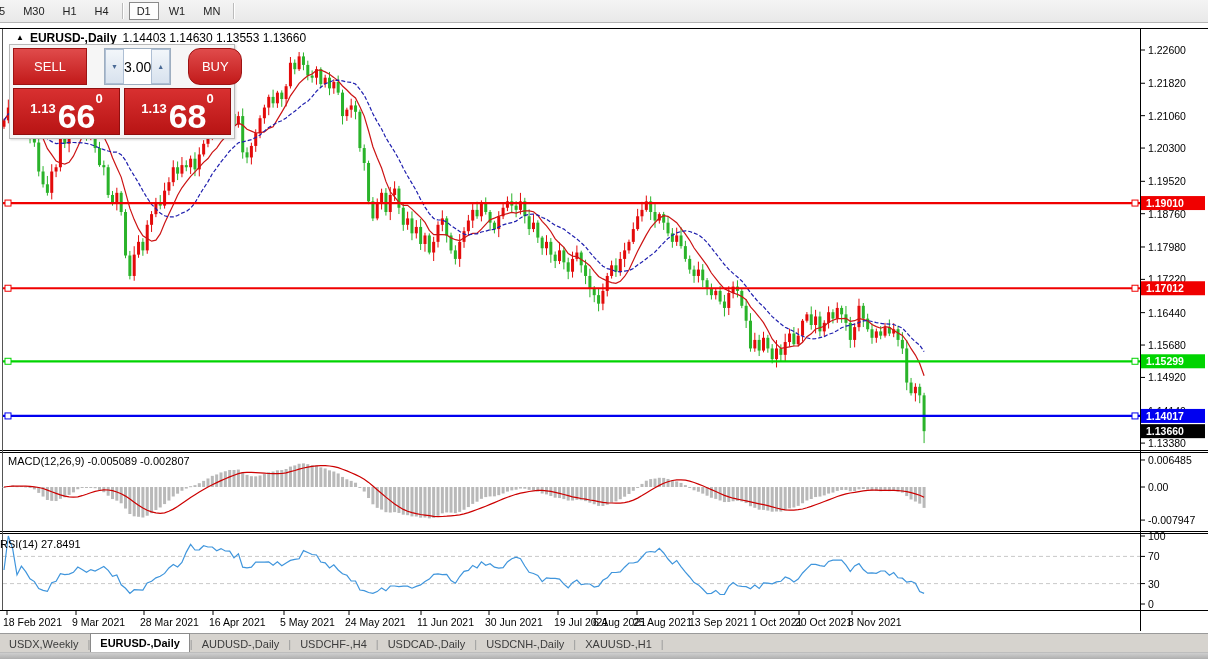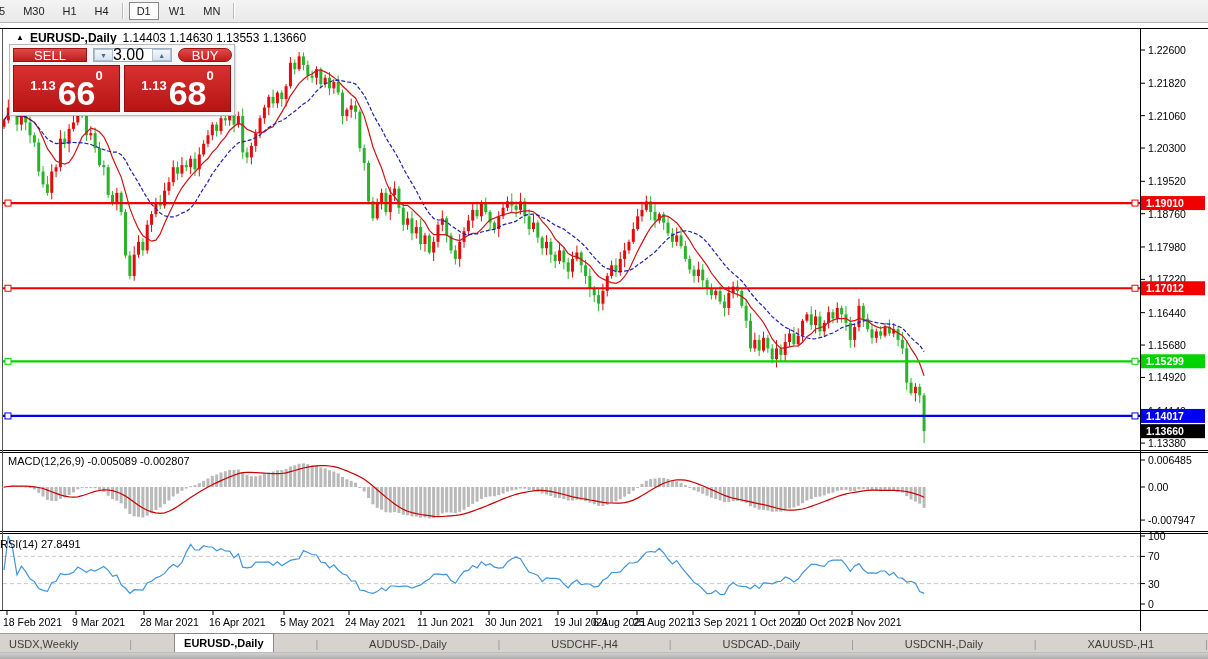--- a/index.html
+++ b/index.html
@@ -17,42 +17,42 @@
   
   #chart-title{position:absolute;left:16px;top:31px;font-size:12px;color:#000;
     display:flex;gap:6px;align-items:center;}
   #chart-title .arr{font-size:8px;position:relative;top:-1px;}
   #chart-title .sym{font-weight:bold;}
   
   .pane-label{position:absolute;font-size:11px;color:#000;text-align:right;}
   
   #trade-widget{position:absolute;left:9px;top:44px;width:218px;background:#f6f6f6;
     border:1px solid #b9b9b9;padding:3px;box-shadow:1px 1px 2px rgba(0,0,0,.15);}
-  #tw-row1{display:flex;height:14px;gap:6px;}
+  #tw-row1{display:flex;height:37px;gap:17px;}
   .tw-btn{flex:0 0 72px;background:linear-gradient(#e04b4b,#c21a1a);color:#fff;
     font-size:13px;display:flex;align-items:center;justify-content:center;
     border:1px solid #9d1313;cursor:pointer;}
   .tw-btn.buy{flex:0 0 52px;border-radius:12px;}
   #tw-spin{flex:1;display:flex;border:1px solid #9eaec0;background:#fff;}
   .spin-btn{width:17px;background:linear-gradient(#f2f6fa,#d8e2ee);display:flex;
     align-items:center;justify-content:center;font-size:7px;color:#4a6a96;
     border:1px solid #aebfd4;cursor:pointer;}
   #tw-vol{flex:1;display:flex;align-items:center;justify-content:flex-end;
-    padding-right:8px;font-size:16px;color:#000;}
+    padding-right:0;font-size:14px;color:#000;}
   #tw-row2{display:flex;margin-top:3px;gap:4px;}
   .px-box{flex:1;height:42px;background:linear-gradient(#d83030,#b81414);
     border:1px solid #8f0f0f;color:#fff;display:flex;align-items:flex-end;
     justify-content:center;padding-bottom:3px;cursor:pointer;}
   .px-small{font-size:13px;font-weight:bold;margin-right:2px;margin-bottom:15px;}
   .px-big{font-size:34px;font-weight:bold;line-height:.85;}
   .px-sup{font-size:13px;font-weight:bold;align-self:flex-start;margin-top:2px;}
   
   #tab-bar{position:absolute;left:0;top:633px;width:1208px;height:19px;
     background:#d6d3ce;border-top:1px solid #9a9a9a;display:flex;align-items:stretch;
-    font-size:11px;color:#3c3c3c;justify-content:space-between;}
+    font-size:11px;color:#3c3c3c;}
   .tab{display:flex;align-items:center;padding:0 9px;cursor:pointer;white-space:nowrap;}
   .tab.active{background:#fff;border:1px solid #8a8a8a;border-bottom:none;
     font-weight:bold;color:#000;position:relative;top:-1px;}
   .tab-sep{display:flex;align-items:center;color:#999;}
   #status-strip{position:absolute;left:0;top:652px;width:1208px;height:7px;
     background:linear-gradient(#cfcfcf,#a9a9a9);border-top:1px solid #bdbdbd;}
 </style>
 </head>
 <body>
 

